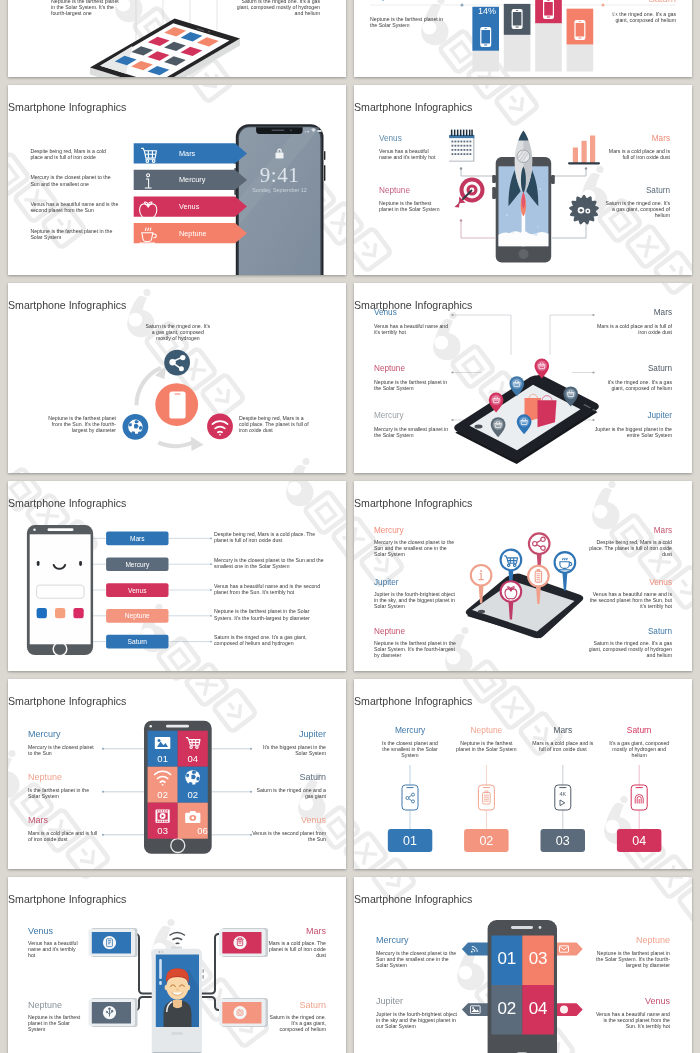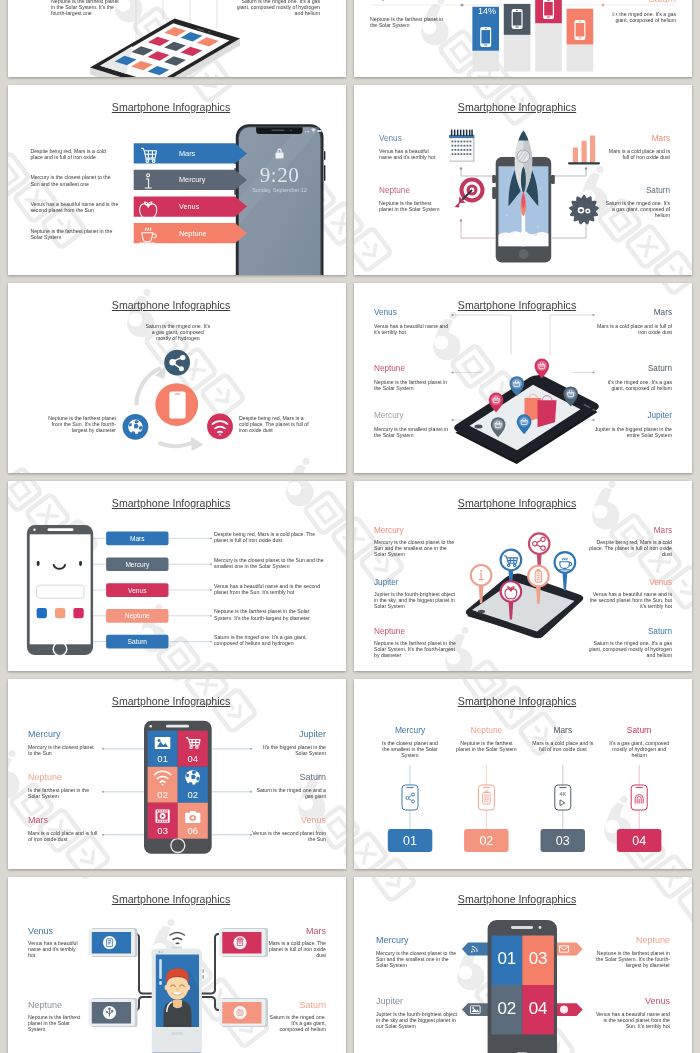--- a/index.html
+++ b/index.html
@@ -2,21 +2,21 @@
 <html><head>
 <meta charset="utf-8">
 <style>
   html,body{margin:0;padding:0;}
   body{width:700px;height:1053px;background:#dbd8d2;font-family:"Liberation Sans",sans-serif;overflow:hidden;position:relative;}
   .grid{position:absolute;left:8px;top:-113px;width:684px;}
   .row{display:flex;margin-bottom:8px;}
   .row .slide + .slide{margin-left:8px;}
   .slide{width:338px;height:190px;background:#fff;position:relative;overflow:hidden;
          box-shadow:0 1px 2.5px rgba(0,0,0,0.32);}
-  .stitle{position:absolute;left:0;right:12px;top:16.5px;text-align:center;font-size:10.6px;color:#3d3d3d;font-weight:400;line-height:1;text-decoration:underline;}
+  .stitle{position:absolute;left:0;right:12px;top:16.5px;text-align:left;font-size:10.6px;color:#3d3d3d;font-weight:400;line-height:1;}
   .tx{position:absolute;font-size:5.2px;color:#3a3a3a;line-height:6.2px;}
   .hd{position:absolute;font-size:8.2px;line-height:1;}
   svg{display:block;}
   .sv{position:absolute;left:0;top:0;width:338px;height:190px;}
   .wmlayer{position:absolute;left:0;top:0;width:338px;height:190px;pointer-events:none;z-index:0;}
   
   .s10col{position:absolute;top:46px;width:62px;text-align:center;}
   .s10lbl{font-size:8.4px;margin-bottom:5px;}
   .s10txt{font-size:5.2px;color:#3a3a3a;line-height:6.2px;}
   .s10num{position:absolute;top:155px;width:44.5px;text-align:center;color:#fff;font-size:12.5px;}
@@ -159,21 +159,21 @@
       <rect x="316" y="80" width="1.4" height="16" rx="0.7" fill="#23272b"></rect>
       <rect x="226.4" y="72" width="1.4" height="7" rx="0.7" fill="#23272b"></rect>
       <rect x="226.4" y="83" width="1.4" height="12" rx="0.7" fill="#23272b"></rect>
       <rect x="226.4" y="98" width="1.4" height="12" rx="0.7" fill="#23272b"></rect>
       <g fill="#eef2f5">
         <rect x="267.5" y="67.5" width="8" height="6" rx="1"></rect>
         <path d="M269.3 67.5 v-1.9 a2.2 2.2 0 0 1 4.4 0 v1.9 h-1.3 v-1.9 a0.9 0.9 0 0 0 -1.8 0 v1.9 z"></path>
       </g>
     </svg>
 
-    <div style="position:absolute;left:228px;top:78px;width:87px;text-align:center;color:#dfe6ec;font-size:21px;font-weight:300;letter-spacing:0.5px;font-family:'Liberation Serif',serif;">9:20</div>
+    <div style="position:absolute;left:228px;top:78px;width:87px;text-align:center;color:#dfe6ec;font-size:21px;font-weight:300;letter-spacing:0.5px;font-family:'Liberation Serif',serif;">9:41</div>
     <div style="position:absolute;left:228px;top:102px;width:87px;text-align:center;color:#ccd6de;font-size:5.4px;">Sunday, September 12</div>
 
     <div class="tx" style="left:22.4px;top:62.5px;width:84px;">Despite being red, Mars is a cold place and is full of iron oxide</div>
     <div class="tx" style="left:22.4px;top:89.4px;width:86px;">Mercury is the closest planet to the Sun and the smallest one</div>
     <div class="tx" style="left:22.4px;top:116px;width:90px;">Venus has a beautiful name and is the second planet from the Sun</div>
     <div class="tx" style="left:22.4px;top:142.6px;width:88px;">Neptune is the farthest planet in the Solar System</div>
 
     <svg class="sv" viewBox="0 0 338 190" style="z-index:2">
       <polygon points="125.7,58.2 227,58.2 239,68.4 227,78.5 125.7,78.5" fill="#2f74b5"></polygon>
       <polygon points="125.7,84.8 227,84.8 239,95 227,105.1 125.7,105.1" fill="#5b6774"></polygon>
@@ -794,21 +794,21 @@
                 <circle cx="7.6" cy="6.9" r="1.4" fill="#fff"></circle>
               </g>
         </g>
       </g>
     </svg>
     <div style="position:absolute;left:139.6px;top:74px;width:30.1px;text-align:center;color:#fff;font-size:9.5px;">01</div>
     <div style="position:absolute;left:169.7px;top:74px;width:30.1px;text-align:center;color:#fff;font-size:9.5px;">04</div>
     <div style="position:absolute;left:139.6px;top:110px;width:30.1px;text-align:center;color:#fff;font-size:9.5px;">02</div>
     <div style="position:absolute;left:169.7px;top:110px;width:30.1px;text-align:center;color:#fff;font-size:9.5px;">02</div>
     <div style="position:absolute;left:139.6px;top:146px;width:30.1px;text-align:center;color:#fff;font-size:9.5px;">03</div>
-    <div style="position:absolute;left:169.7px;top:146px;width:30.1px;text-align:center;color:#fff;font-size:9.5px;">06</div>
+    <div style="position:absolute;left:169.7px;top:146px;width:30.1px;text-align:right;color:#fff;font-size:9.5px;">06</div>
   </div>
 
   <div class="slide">
         <svg class="wmlayer" viewBox="0 0 338 190">
           <use href="#wmtile" x="-36.0" y="97.5"></use>
           <use href="#wmtile" x="111.0" y="-48.5"></use>
           <use href="#wmtile" x="270.0" y="120.5"></use>
         </svg>
     <div class="stitle">Smartphone Infographics</div>
     <div class="s10col" style="left:25px;">

